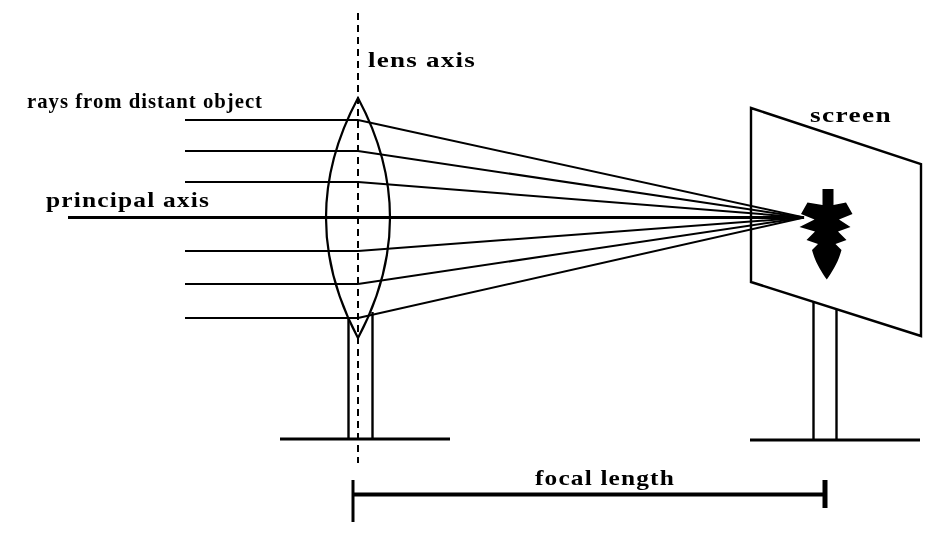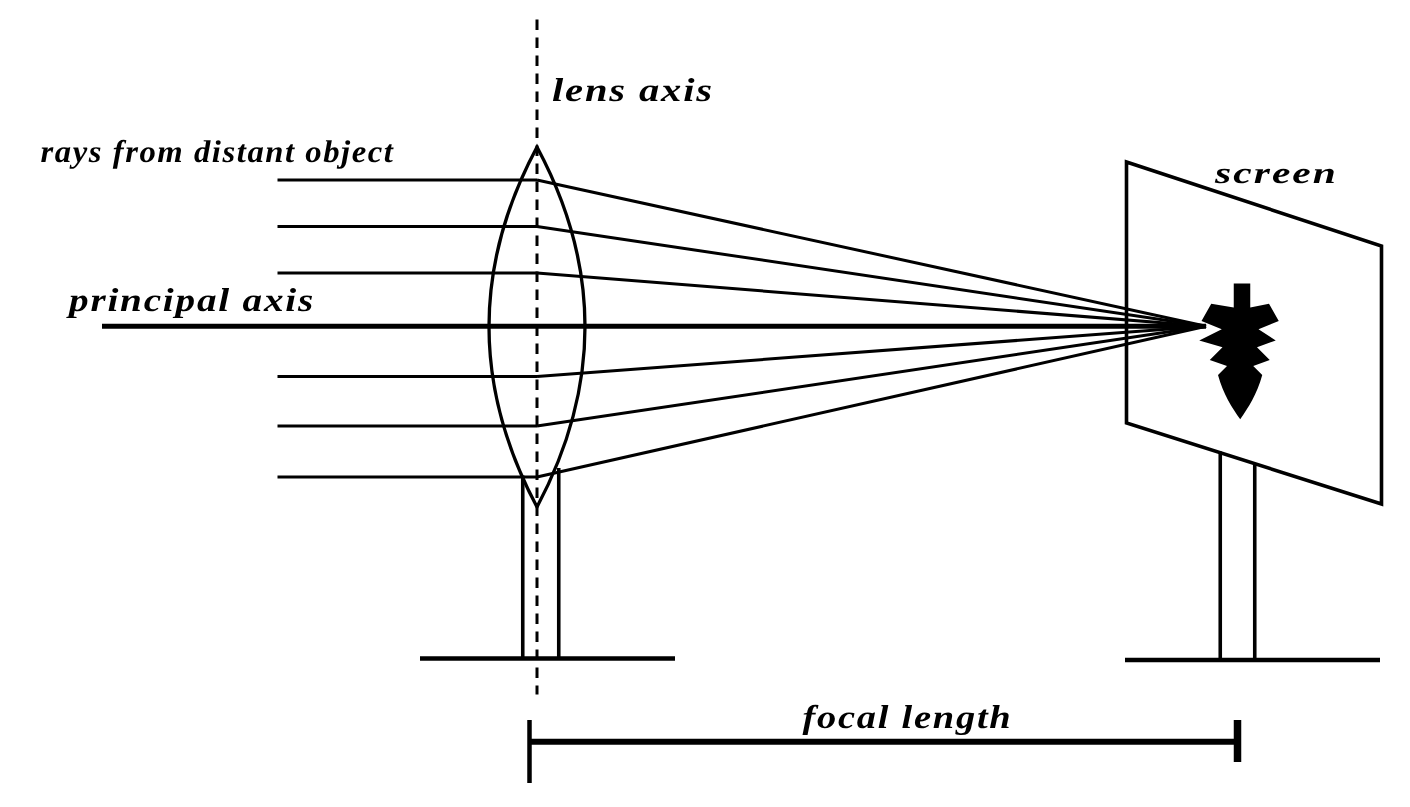--- a/index.html
+++ b/index.html
@@ -1,20 +1,19 @@
 <!DOCTYPE html>
 <html style="--ink: #000000; --bg: #ffffff;"><head>
 <meta charset="utf-8">
 <style>
   :root { --ink:#000; --bg:#fff; }
   html,body { margin:0; padding:0; background:var(--bg); }
   .stage {
     position:relative; width:940px; height:538px; background:var(--bg);
     font-family:"Liberation Serif","DejaVu Serif",serif;
-    font-style:italic;
   }
   svg { display:block; }
   .stroke  { stroke:var(--ink); fill:none; }
   .fillink { fill:var(--ink); stroke:none; }
   .panel   { fill:var(--bg); stroke:var(--ink); }
   text {
     fill:var(--ink);
     font-family:"Liberation Serif","DejaVu Serif",serif;
     font-weight:bold;
     letter-spacing:1px;

